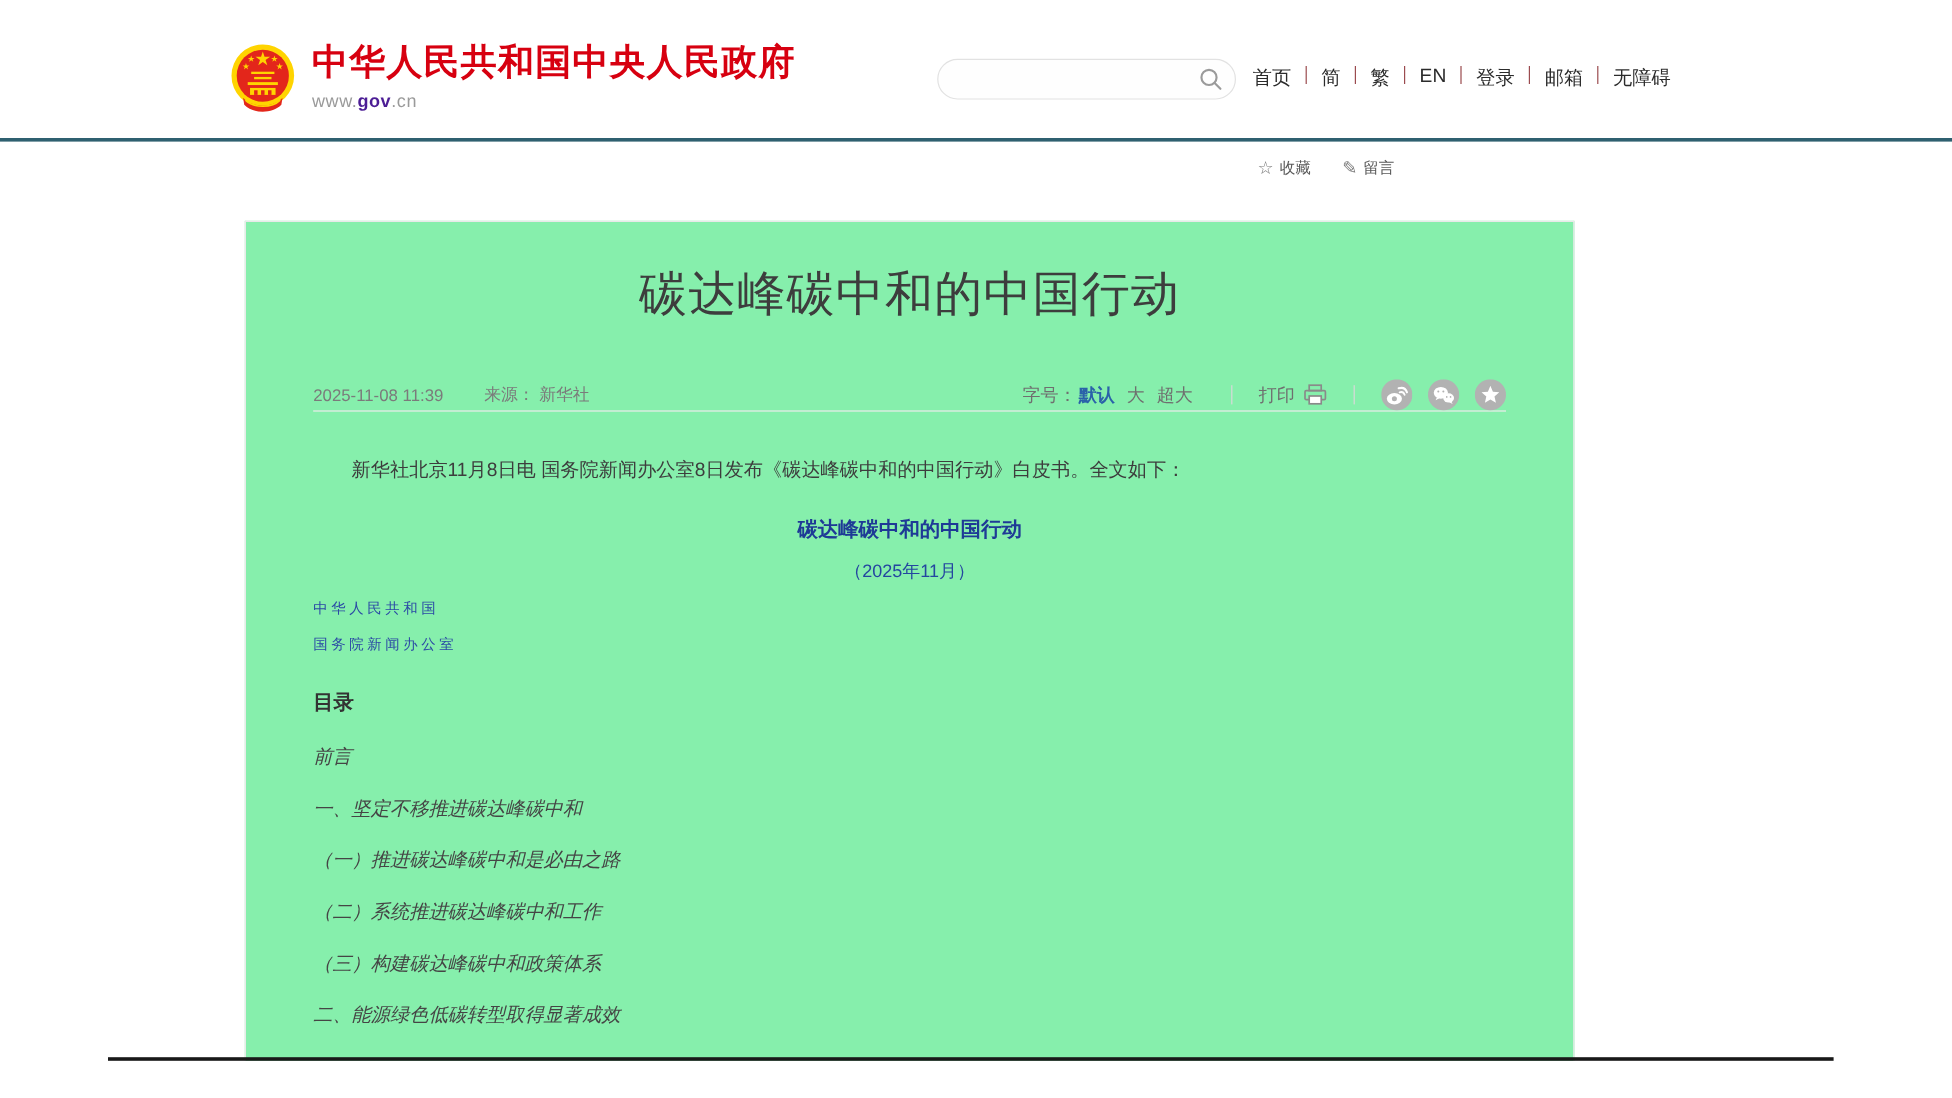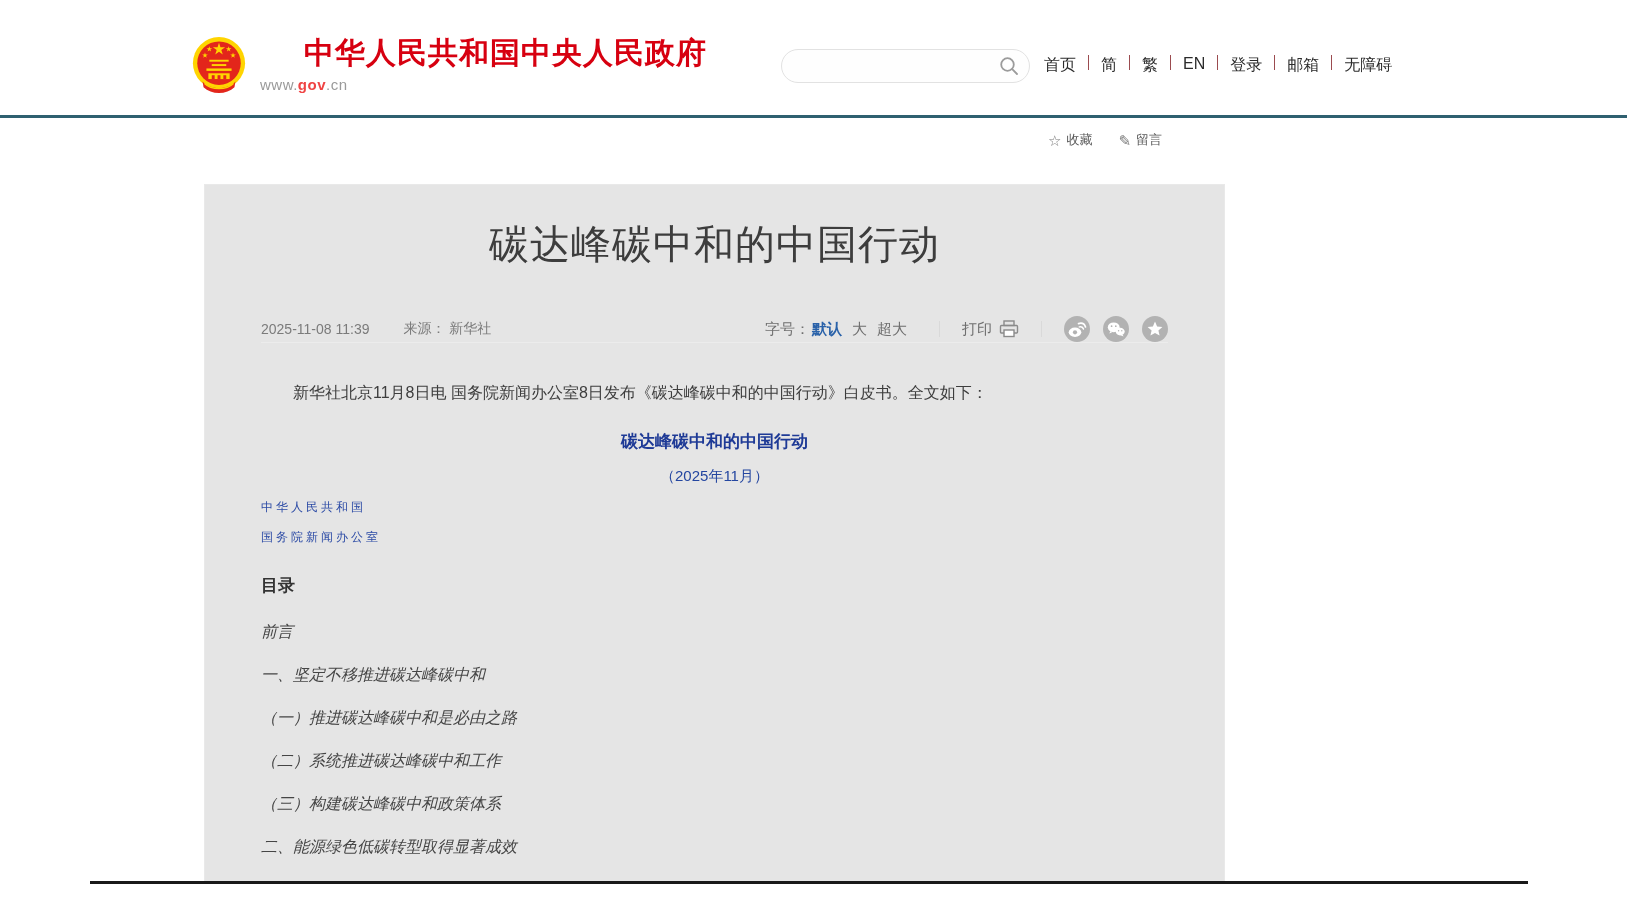--- a/index.html
+++ b/index.html
@@ -5,45 +5,45 @@
   * { margin: 0; padding: 0; box-sizing: border-box; }
   html, body { width: 1627px; height: 915px; background: #fff; overflow: hidden; }
   body { position: relative; font-family: "Liberation Sans", "DejaVu Sans", sans-serif; }
 
   
   .header { position: absolute; top: 0; left: 0; width: 1627px; height: 118px;
             background: #fff; border-bottom: 3px solid #2f6070; }
   .logo-block { position: absolute; left: 190px; top: 36px; display: flex; align-items: flex-start; }
   .emblem { width: 58px; height: 62px; flex: 0 0 auto; }
   .logo-text { margin-left: 12px; }
-  .site-title { font-size: 30px; font-weight: bold; color: #d70010; letter-spacing: 1px; line-height: 34px; margin-left: 44px; }
+  .site-title { font-size: 30px; font-weight: bold; color: #d70010; letter-spacing: 1px; line-height: 34px; }
   .site-url { margin-top: 6px; font-size: 15px; color: #9a9a9a; letter-spacing: 0.5px; }
-  .site-url .gov { color: #ef4444; font-weight: bold; }
+  .site-url .gov { color: #4c1d95; font-weight: bold; }
 
   .search-box { position: absolute; left: 781px; top: 49px; width: 249px; height: 34px;
                 border: 1px solid #e2e2e2; border-radius: 17px; background: #fefefe;
                 display: flex; align-items: center; justify-content: flex-end; padding-right: 10px; }
   .search-box input { border: none; outline: none; background: transparent; flex: 1;
                       padding: 0 8px 0 16px; font-size: 14px; color: #555; }
   .search-icon svg { display: block; }
 
   .top-nav { position: absolute; left: 1044px; top: 55px; display: flex; align-items: flex-start;
              font-size: 16px; color: #2b2b2b; }
   .nav-item { cursor: pointer; white-space: nowrap; }
   .nav-div { width: 1px; height: 15px; background: #9b4b4f; margin: 0 12px; }
 
   
   .quick-links { position: absolute; left: 1048px; top: 131px; display: flex; gap: 26px;
                  font-size: 13px; color: #595959; align-items: center; }
   .quick-item { display: flex; align-items: center; gap: 5px; cursor: pointer; }
   .q-icon { font-size: 15px; color: #7c7c7c; line-height: 1; }
 
   
-  .card { position: absolute; left: 204px; top: 184px; width: 1021px; height: 700px;
-          background: #e5e5e5; border: 1px solid #e9e9e9; border-bottom: none; }
+  .card { position: absolute; left: 204px; top: 184px; width: 1108px; height: 700px;
+          background: #86efac; border: 1px solid #e9e9e9; border-bottom: none; }
   .article-title { margin-top: 32px; text-align: center; font-size: 40px; font-weight: 400;
                    color: #3d3d3d; letter-spacing: 1px; }
 
   .meta-row { margin: 44px 56px 0 56px; display: flex; justify-content: space-between;
               align-items: center; padding-bottom: 0; border-bottom: 1px solid #ececec; }
   .meta-left { display: flex; align-items: center; gap: 34px; font-size: 14px; color: #7b7b7b; }
   .meta-right { display: flex; align-items: center; font-size: 15px; color: #6f6f6f; }
   .font-default { color: #2a62a9; font-weight: bold; margin: 0 10px 0 2px; cursor: pointer; }
   .font-opt { margin-right: 10px; cursor: pointer; }
   .meta-div { width: 1px; height: 16px; background: #d9d9d9; margin: 0 22px; }

